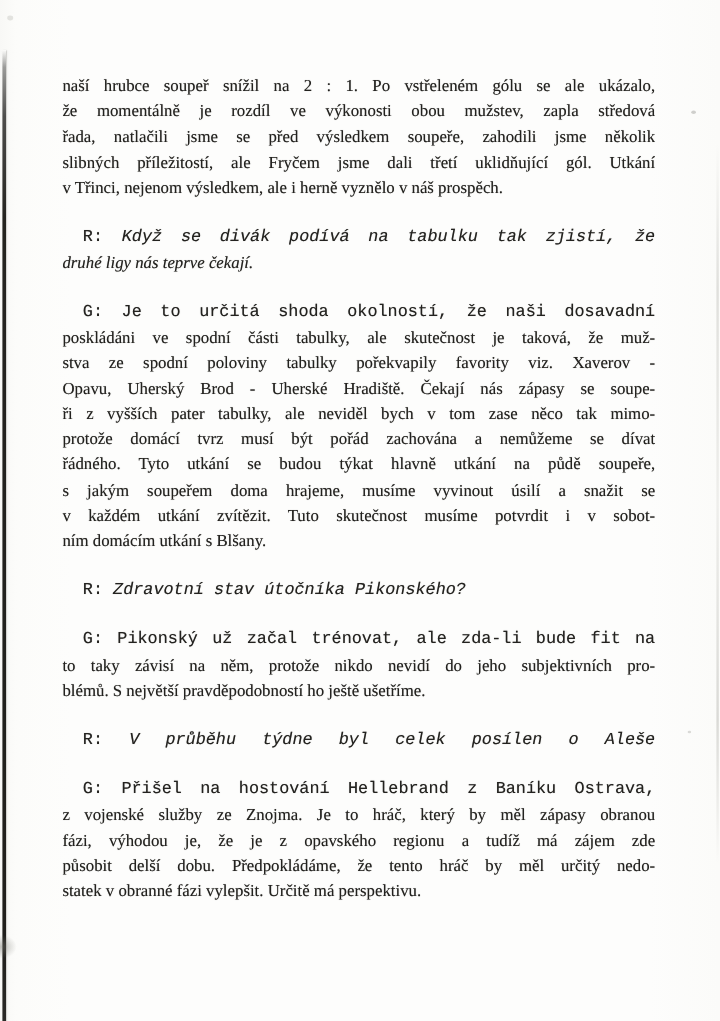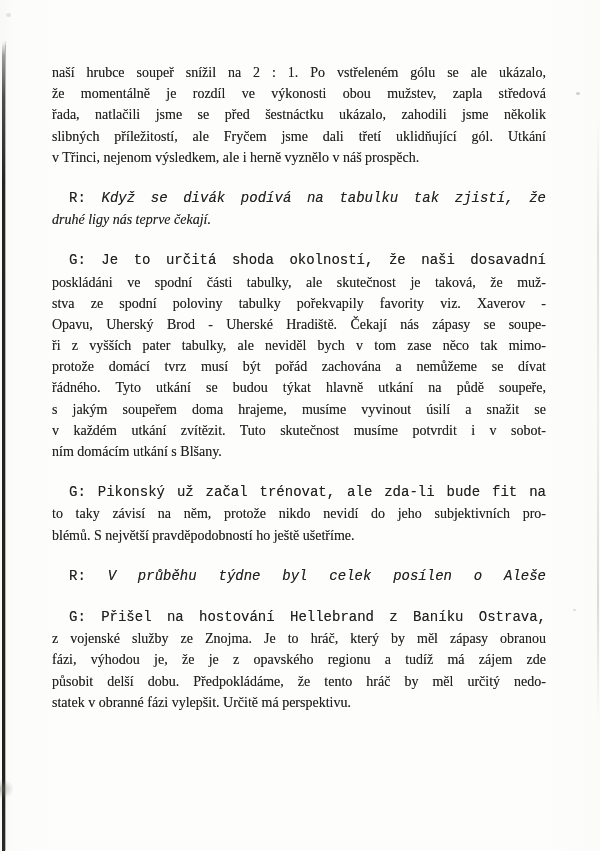--- a/index.html
+++ b/index.html
@@ -78,39 +78,42 @@
   <div class="edge-line-left"></div>
   <div class="edge-streak-right"></div>
   <div class="speck s1"></div>
   <div class="speck s2"></div>
   <div class="speck s3"></div>
   <div class="smudge-bottom-left"></div>
   <div class="content">
       <div class="para roman">
         <div class="line">naší hrubce soupeř snížil na 2 : 1. Po vstřeleném gólu se ale ukázalo,</div>
         <div class="line">že momentálně je rozdíl ve výkonosti obou mužstev, zapla středová</div>
-        <div class="line">řada, natlačili jsme se před šestnáctku ukázalo, zahodili jsme několik</div>
+        <div class="line">řada, natlačili jsme se před výsledkem soupeře, zahodili jsme několik</div>
         <div class="line">slibných příležitostí, ale Fryčem jsme dali třetí uklidňující gól. Utkání</div>
         <div class="line last">v Třinci, nejenom výsledkem, ale i herně vyznělo v náš prospěch.</div>
       </div>
       <div class="para italic">
         <div class="line indent"><span class="speaker-prefix">R:</span> <span>Když se divák podívá na tabulku tak zjistí, že dosavadní soupeři</span></div>
         <div class="line last">druhé ligy nás teprve čekají.</div>
       </div>
       <div class="para roman">
         <div class="line indent"><span class="speaker-prefix">G:</span> <span>Je to určitá shoda okolností, že naši dosavadní soupeři jsou</span></div>
         <div class="line">poskládáni ve spodní části tabulky, ale skutečnost je taková, že muž-</div>
         <div class="line">stva ze spodní poloviny tabulky pořekvapily favority viz. Xaverov -</div>
         <div class="line">Opavu, Uherský Brod - Uherské Hradiště. Čekají nás zápasy se soupe-</div>
         <div class="line">ři z vyšších pater tabulky, ale neviděl bych v tom zase něco tak mimo-</div>
         <div class="line">protože domácí tvrz musí být pořád zachována a nemůžeme se dívat</div>
         <div class="line">řádného. Tyto utkání se budou týkat hlavně utkání na půdě soupeře,</div>
         <div class="line">s jakým soupeřem doma hrajeme, musíme vyvinout úsilí a snažit se</div>
         <div class="line">v každém utkání zvítězit. Tuto skutečnost musíme potvrdit i v sobot-</div>
         <div class="line last">ním domácím utkání s Blšany.</div>
+      </div>
+      <div class="para italic">
+        <div class="line last indent"><span class="speaker-prefix">R:</span> <span>Zdravotní stav útočníka Pikonského?</span></div>
       </div>
       <div class="para roman">
         <div class="line indent"><span class="speaker-prefix">G:</span> <span>Pikonský už začal trénovat, ale zda-li bude fit na sobotní utkání</span></div>
         <div class="line">to taky závisí na něm, protože nikdo nevidí do jeho subjektivních pro-</div>
         <div class="line last">blémů. S největší pravděpodobností ho ještě ušetříme.</div>
       </div>
       <div class="para italic">
         <div class="line last indent"><span class="speaker-prefix">R:</span> <span>V průběhu týdne byl celek posílen o Aleše Hellebranda.</span></div>
       </div>
       <div class="para roman">

